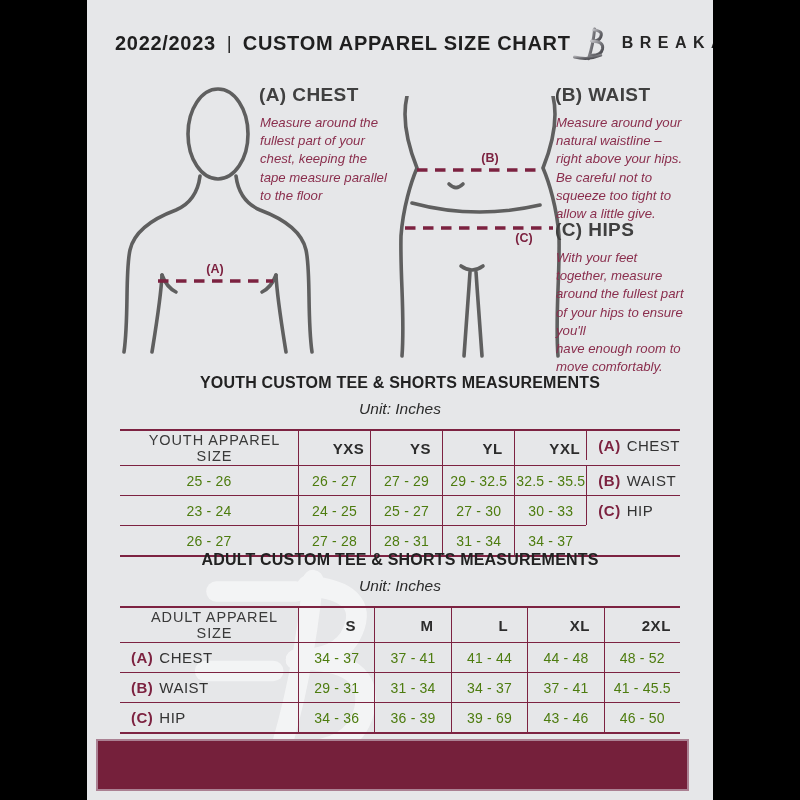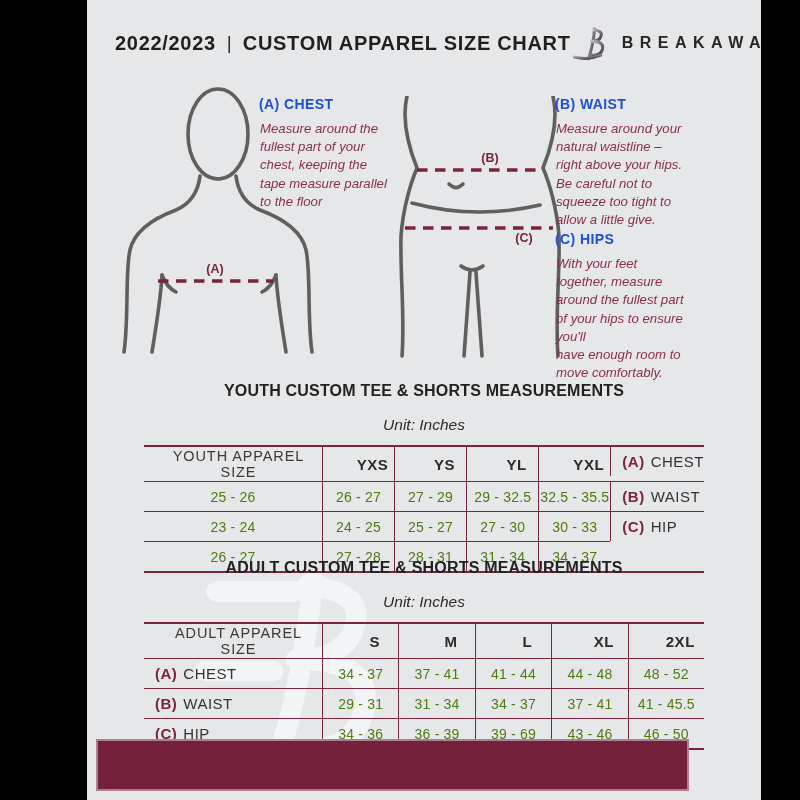--- a/index.html
+++ b/index.html
@@ -1,49 +1,49 @@
 <!DOCTYPE html>
 <html><head>
 <meta charset="utf-8">
 <style>
   html,body{margin:0;padding:0;}
   body{
     width:800px;height:800px;background:#000;position:relative;overflow:hidden;
     font-family:"Liberation Sans",sans-serif;
   }
-  .page{position:absolute;left:87px;top:0;width:674px;height:800px;background:#e6e7e9;overflow:hidden;}
+  .page{position:absolute;left:87px;top:0;width:626px;height:800px;background:#e6e7e9;overflow:hidden;}
 
   
   .header{position:absolute;left:28px;right:20px;top:22px;display:flex;justify-content:space-between;align-items:center;z-index:2;}
   .header-left{display:flex;align-items:center;gap:11px;}
   .h-year,.h-title{font-size:20px;font-weight:700;letter-spacing:.7px;color:#1f1f1f;white-space:nowrap;}
   .h-divider{font-size:19px;color:#2a2a2a;font-weight:400;}
   .brand{display:flex;align-items:center;gap:9px;}
   .brand-word{font-size:16px;font-weight:700;letter-spacing:6.5px;color:#262626;white-space:nowrap;}
 
   
   .guide{position:absolute;left:0;top:0;right:0;height:370px;z-index:1;}
   .figure-upper{position:absolute;left:33px;top:82px;}
   .figure-lower{position:absolute;left:306px;top:96px;}
   .guide-sec{position:absolute;width:164px;}
   .sec-a{left:172px;top:84px;}
   .sec-b{left:468px;top:84px;}
   .sec-c{left:468px;top:219px;}
-  .guide-heading{font-size:14px;font-weight:700;color:#1d4ed8;letter-spacing:.4px;margin:12px 0 8px 0;}
+  .guide-heading{font-size:19px;font-weight:700;color:#404040;letter-spacing:.4px;margin:0 0 8px 0;}
   .guide-text{font-size:13.2px;font-style:italic;color:#8a2e4d;line-height:1.38;white-space:pre-line;margin:1px;}
 
   .fig-stroke{fill:none;stroke:#5f5f5f;stroke-width:3.6;stroke-linecap:round;}
   .dash-line{fill:none;stroke:#7c2240;stroke-width:3.4;stroke-dasharray:10.5 7.5;}
   .fig-label{font-size:12.5px;font-weight:700;fill:#7c2240;font-family:"Liberation Sans",sans-serif;}
 
   
   .table-block{position:absolute;left:0;right:0;text-align:center;z-index:1;}
   .youth{top:366px;}
   .adult{top:543px;}
-  .tbl-title{font-size:16px;font-weight:700;color:#222;letter-spacing:.2px;margin:16px;}
+  .tbl-title{font-size:16px;font-weight:700;color:#222;letter-spacing:.2px;margin:8px;}
   .tbl-unit{font-size:15.5px;font-style:italic;color:#2b2b2b;margin:3px 0 0 0;}
   .size-table{width:560px;margin:11px auto 0;display:grid;grid-template-columns:178px repeat(5,1fr);
     border-top:2px solid #7d2342;border-bottom:2px solid #7d2342;background:transparent;}
   .cell{display:flex;align-items:center;justify-content:center;height:29px;font-size:14px;color:#4d7c0f;
     border-top:1.6px solid #7d2342;letter-spacing:.2px;}
   .cell:nth-child(-n+6){border-top:none;}
   .cell:not(:nth-child(6n+1)){border-left:1.6px solid #7d2342;}
   .cell.c0{justify-content:flex-start;padding-left:11px;}
   .hc{height:34px;font-weight:700;font-size:15px;color:#2c2c2c;letter-spacing:.6px;padding-left:28px;}
   .hc.c0{font-weight:400;font-size:14.5px;letter-spacing:.9px;color:#3a3a3a;}

